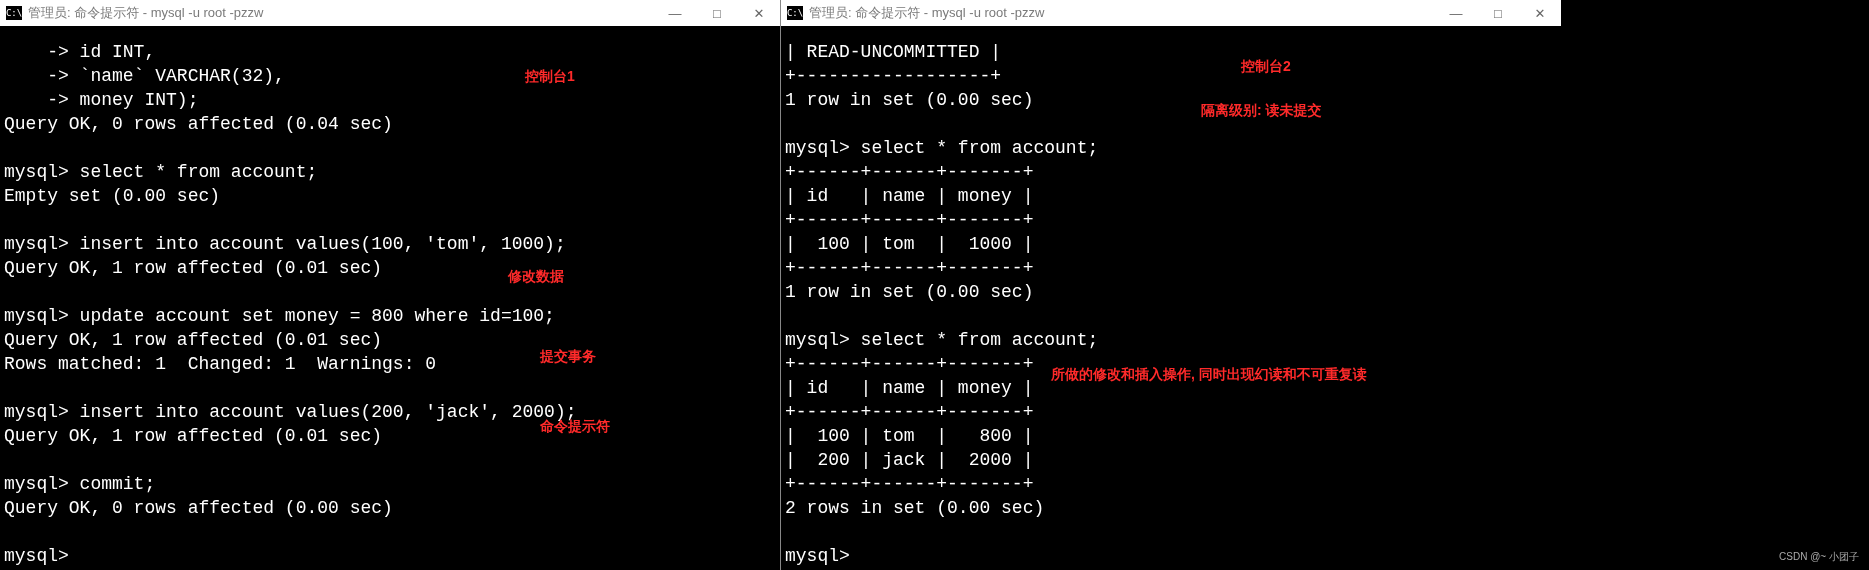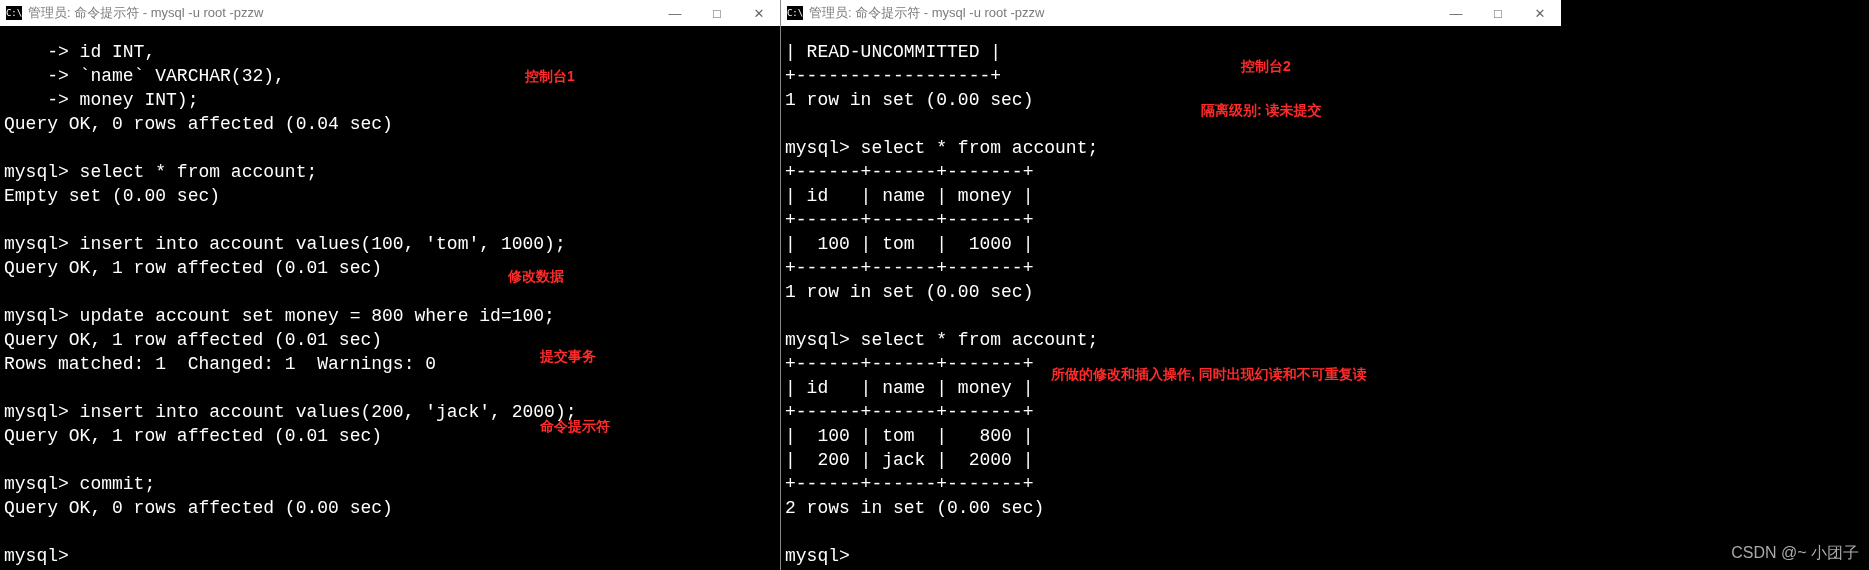--- a/index.html
+++ b/index.html
@@ -70,21 +70,21 @@
     font-weight: bold;
     font-size: 14px;
     white-space: nowrap;
   }
   .watermark {
     position: absolute;
     right: 10px;
     bottom: 6px;
     color: #aaa;
     font-family: "Microsoft YaHei", sans-serif;
-    font-size: 16px;
+    font-size: 10px;
   }
   .extra {
     flex: 1;
     background: #000;
   }
 </style>
 </head>
 <body>
 
 <div class="pane pane-left">

